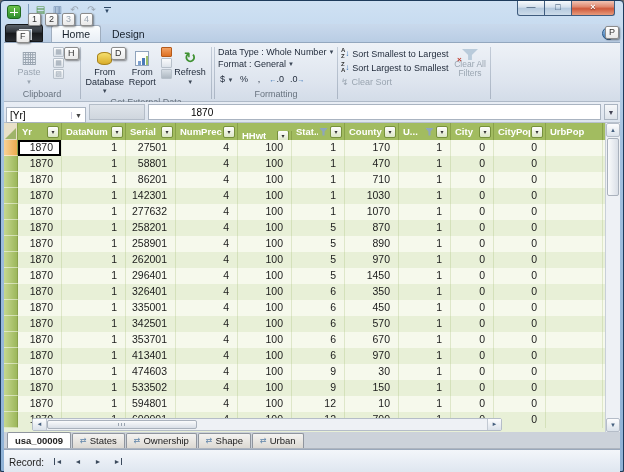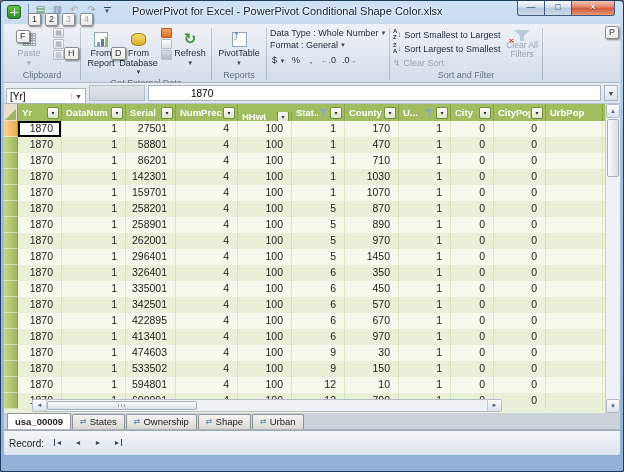--- a/index.html
+++ b/index.html
@@ -150,37 +150,42 @@
       <span class="qsep"></span>
       <div class="qbtn" style="color:#4a8f3c">▤</div>
       <div class="qbtn" style="color:#5f7ba0">▥</div>
       <div class="qbtn dis">↶</div>
       <div class="qbtn dis">↷</div>
       <div class="qdd">
         <span class="bar"></span>
           <span class="car">▼</span>
       </div>
     </div>
-    <div class="title">PowerPivot for Excel - PowerPivot Conditional Shape Color.xlsx</div>
     <div class="winbtns">
       <div class="wbtn min">—</div>
       <div class="wbtn max">□</div>
       <div class="wbtn close">×</div>
     </div>
   </div>
 
   <div class="kt" style="left:27px;top:12px">1</div>
   <div class="kt" style="left:44px;top:12px">2</div>
   <div class="kt dis" style="left:61px;top:12px">3</div>
   <div class="kt dis" style="left:79px;top:12px">4</div>
   <div class="kt" style="left:15px;top:29px">F</div>
   <div class="kt" style="left:63px;top:46px">H</div>
   <div class="kt" style="left:110px;top:46px">D</div>
   <div class="kt" style="right:4px;top:25px">P</div>
 
+  <div class="tabrow">
+    <div class="filebtn"></div>
+    <div class="rtab active">Home</div>
+    <div class="rtab">Design</div>
+    <div class="helpbtn">?</div>
+  </div>
 
   <div class="ribbon">
     <div class="rgroup g-clip">
       <div class="gbody">
         <div class="bigbtn dis">
           <div class="bicon">
               <span style="font-size:17px;color:#9fb0c0">▦</span>
             </div>
           <span>Paste</span>
           <span class="caret">▼</span>
@@ -190,62 +195,50 @@
           <div class="mini dis">▦</div>
           <div class="mini dis">▨</div>
         </div>
       </div>
       <div class="glabel">Clipboard</div>
     </div>
     <div class="rsep"></div>
 
     <div class="rgroup g-ext">
       <div class="gbody">
-        <div class="bigbtn" style="width:36px">
-          <div class="bicon">
-              <span class="sheeticon"></span>
-            </div>
-          <span>From Report</span>
-        </div>
         <div class="bigbtn">
           <div class="bicon">
               <span class="cyl"></span>
             </div>
           <span>From Database</span>
           <span class="caret">▼</span>
         </div>
+        <div class="bigbtn" style="width:36px">
+          <div class="bicon">
+              <span class="sheeticon"></span>
+            </div>
+          <span>From Report</span>
+        </div>
         <div class="minicol">
           <div class="mini" style="background:linear-gradient(#f3a263,#dd7023);border-color:#b55a1a"></div>
           <div class="mini"></div>
           <div class="mini" style="background:linear-gradient(#d6dde4,#aeb8c2)"></div>
         </div>
         <div class="bigbtn" style="width:38px">
           <div class="bicon">
               <span class="refreshg">↻</span>
             </div>
           <span>Refresh</span>
           <span class="caret">▼</span>
         </div>
       </div>
       <div class="glabel">Get External Data</div>
     </div>
     <div class="rsep"></div>
 
-    <div class="rgroup g-rep">
-      <div class="gbody" style="justify-content:center">
-        <div class="bigbtn" style="width:48px">
-          <div class="bicon">
-              <span class="pivoticon"></span>
-            </div>
-          <span>PivotTable</span>
-          <span class="caret">▼</span>
-        </div>
-      </div>
-      <div class="glabel">Reports</div>
-    </div>
     <div class="rsep"></div>
 
     <div class="rgroup g-fmt">
       <div class="gbody">
         <div class="fmtcol">
           <div class="fmtrow">
             <span>Data Type : Whole Number</span>
               <span class="caret">▼</span>
           </div>
           <div class="fmtrow">
@@ -254,20 +247,21 @@
           </div>
           <div class="symrow">
             <div class="symbtn"><span>$</span> <span class="caret">▼</span></div>
             <div class="symbtn"><span>%</span></div>
             <div class="symbtn"><span>,</span></div>
             <div class="symbtn"><small>←</small><span>.0</span></div>
             <div class="symbtn"><span>.0</span><small>→</small></div>
           </div>
         </div>
       </div>
+      <div class="glabel">Formatting</div>
     </div>
     <div class="rsep"></div>
 
     <div class="rgroup g-sort">
       <div class="gbody">
         <div class="sortcol">
           <div class="sortbtn">
             <span class="azicon">
                 <span class="azletters">
                   <span>A</span>
@@ -293,21 +287,20 @@
               </span>
             <span>Clear Sort</span>
           </div>
         </div>
         <div class="clearall dis">
           <span class="funnelbig"></span>
           <span class="redx">×</span>
           <span>Clear All Filters</span>
         </div>
       </div>
-      <div class="glabel">Sort and Filter</div>
     </div>
     <div class="rsep"></div>
 
   </div>
 
   <div class="fbar">
     <div class="namebox">
       <span class="nbtext">[Yr]</span>
       <span class="nbdd">▼</span>
     </div>
@@ -419,21 +412,21 @@
           <div class="gcell" style="width: 54px;">1030</div>
           <div class="gcell" style="width: 52px;">1</div>
           <div class="gcell" style="width: 43px;">0</div>
           <div class="gcell" style="width: 52px;">0</div>
           <div class="gcell" style="width: 57px;"></div>
         </div>
         <div class="grow odd">
           <div class="rowsel"></div>
           <div class="gcell" style="width: 44px;">1870</div>
           <div class="gcell" style="width: 64px;">1</div>
-          <div class="gcell" style="width: 50px;">159701</div>
+          <div class="gcell" style="width: 50px;">277632</div>
           <div class="gcell" style="width: 62px;">4</div>
           <div class="gcell" style="width: 54px;">100</div>
           <div class="gcell" style="width: 53px;">1</div>
           <div class="gcell" style="width: 54px;">1070</div>
           <div class="gcell" style="width: 52px;">1</div>
           <div class="gcell" style="width: 43px;">0</div>
           <div class="gcell" style="width: 52px;">0</div>
           <div class="gcell" style="width: 57px;"></div>
         </div>
         <div class="grow even">
@@ -531,21 +524,21 @@
           <div class="gcell" style="width: 54px;">570</div>
           <div class="gcell" style="width: 52px;">1</div>
           <div class="gcell" style="width: 43px;">0</div>
           <div class="gcell" style="width: 52px;">0</div>
           <div class="gcell" style="width: 57px;"></div>
         </div>
         <div class="grow odd">
           <div class="rowsel"></div>
           <div class="gcell" style="width: 44px;">1870</div>
           <div class="gcell" style="width: 64px;">1</div>
-          <div class="gcell" style="width: 50px;">422895</div>
+          <div class="gcell" style="width: 50px;">353701</div>
           <div class="gcell" style="width: 62px;">4</div>
           <div class="gcell" style="width: 54px;">100</div>
           <div class="gcell" style="width: 53px;">6</div>
           <div class="gcell" style="width: 54px;">670</div>
           <div class="gcell" style="width: 52px;">1</div>
           <div class="gcell" style="width: 43px;">0</div>
           <div class="gcell" style="width: 52px;">0</div>
           <div class="gcell" style="width: 57px;"></div>
         </div>
         <div class="grow even">

